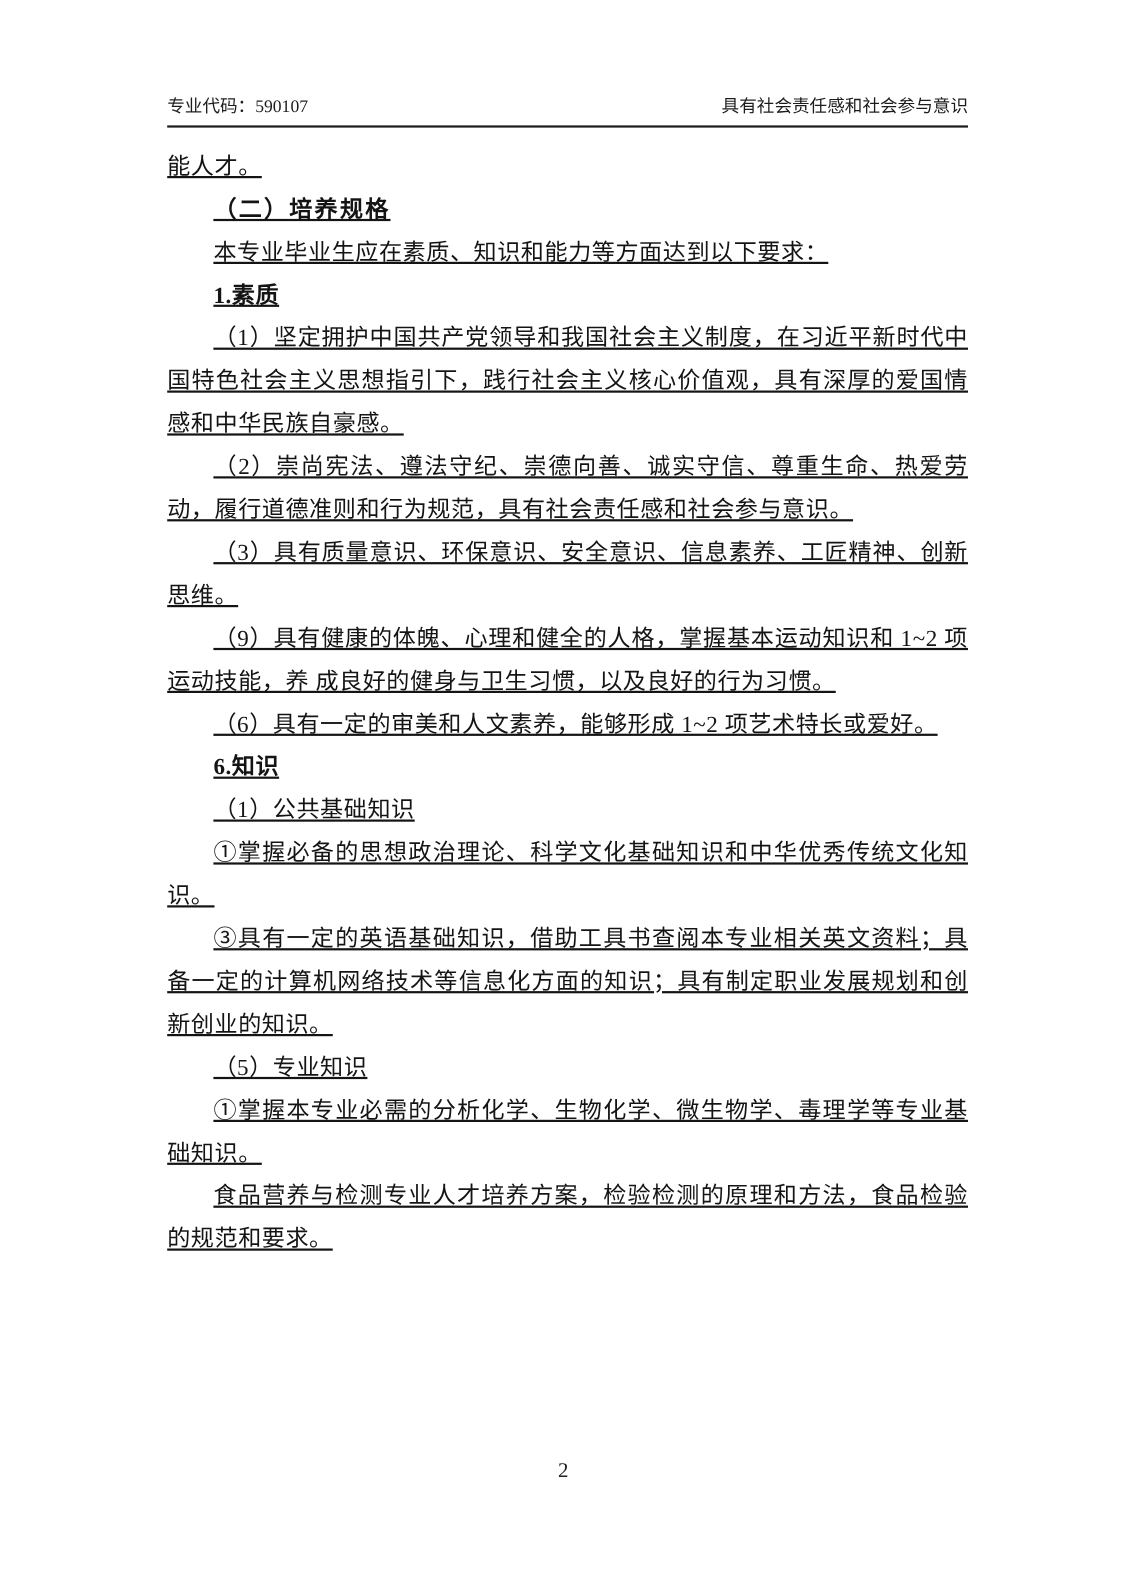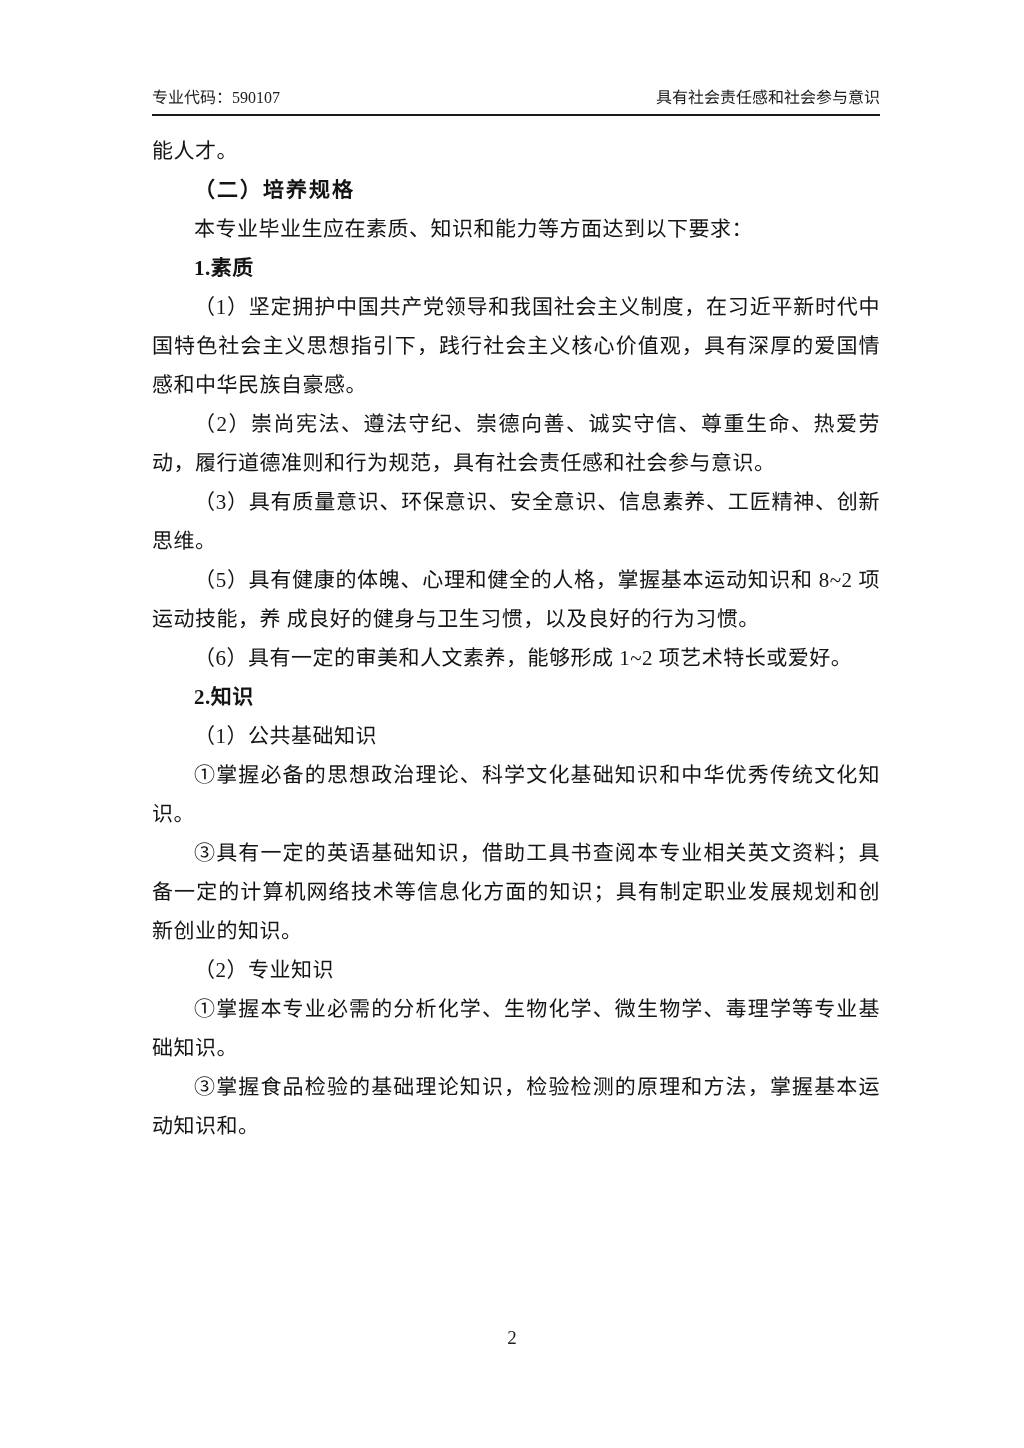--- a/index.html
+++ b/index.html
@@ -36,20 +36,21 @@
   .doc-content {
     position: absolute;
     top: 132px;
     left: 152px;
     width: 728px;
     font-size: 21px;
     line-height: 39px;
     text-align: justify;
     color: #141414;
     letter-spacing: 0.5px;
+    text-decoration: underline;
   }
   .doc-content p { margin: 0; }
   .indent { text-indent: 2em; }
   .bold { font-weight: bold; }
   .section-heading {
     font-weight: bold;
     text-indent: 2em;
     letter-spacing: 2px;
   }
   .doc-footer {
@@ -75,28 +76,28 @@
 
   <div class="doc-content">
     <p>能人才。</p>
     <p class="section-heading">（二）培养规格</p>
     <p class="indent">本专业毕业生应在素质、知识和能力等方面达到以下要求：</p>
 
     <p class="indent bold">1.素质</p>
     <p class="indent">（1）坚定拥护中国共产党领导和我国社会主义制度，在习近平新时代中国特色社会主义思想指引下，践行社会主义核心价值观，具有深厚的爱国情感和中华民族自豪感。</p>
     <p class="indent">（2）崇尚宪法、遵法守纪、崇德向善、诚实守信、尊重生命、热爱劳动，履行道德准则和行为规范，具有社会责任感和社会参与意识。</p>
     <p class="indent">（3）具有质量意识、环保意识、安全意识、信息素养、工匠精神、创新思维。</p>
-    <p class="indent">（5）具有健康的体魄、心理和健全的人格，掌握基本运动知识和 8~2 项运动技能，养 成良好的健身与卫生习惯，以及良好的行为习惯。</p>
+    <p class="indent">（9）具有健康的体魄、心理和健全的人格，掌握基本运动知识和 1~2 项运动技能，养 成良好的健身与卫生习惯，以及良好的行为习惯。</p>
     <p class="indent">（6）具有一定的审美和人文素养，能够形成 1~2 项艺术特长或爱好。</p>
 
-    <p class="indent bold">2.知识</p>
+    <p class="indent bold">6.知识</p>
     <p class="indent">（1）公共基础知识</p>
     <p class="indent">①掌握必备的思想政治理论、科学文化基础知识和中华优秀传统文化知识。</p>
     <p class="indent">③具有一定的英语基础知识，借助工具书查阅本专业相关英文资料；具备一定的计算机网络技术等信息化方面的知识；具有制定职业发展规划和创新创业的知识。</p>
 
-    <p class="indent">（2）专业知识</p>
+    <p class="indent">（5）专业知识</p>
     <p class="indent">①掌握本专业必需的分析化学、生物化学、微生物学、毒理学等专业基础知识。</p>
-    <p class="indent">③掌握食品检验的基础理论知识，检验检测的原理和方法，掌握基本运动知识和。</p>
+    <p class="indent">食品营养与检测专业人才培养方案，检验检测的原理和方法，食品检验的规范和要求。</p>
   </div>
 
   <div class="doc-footer">2</div>
 
 </div>
 
 </body></html>

